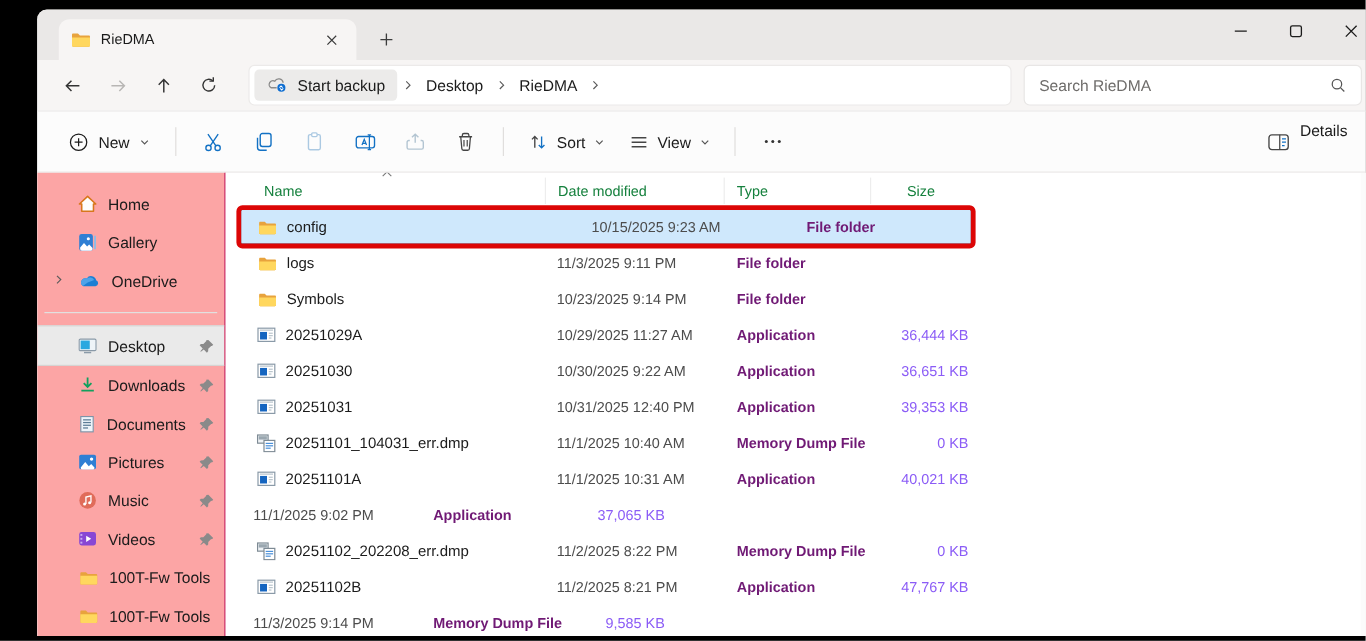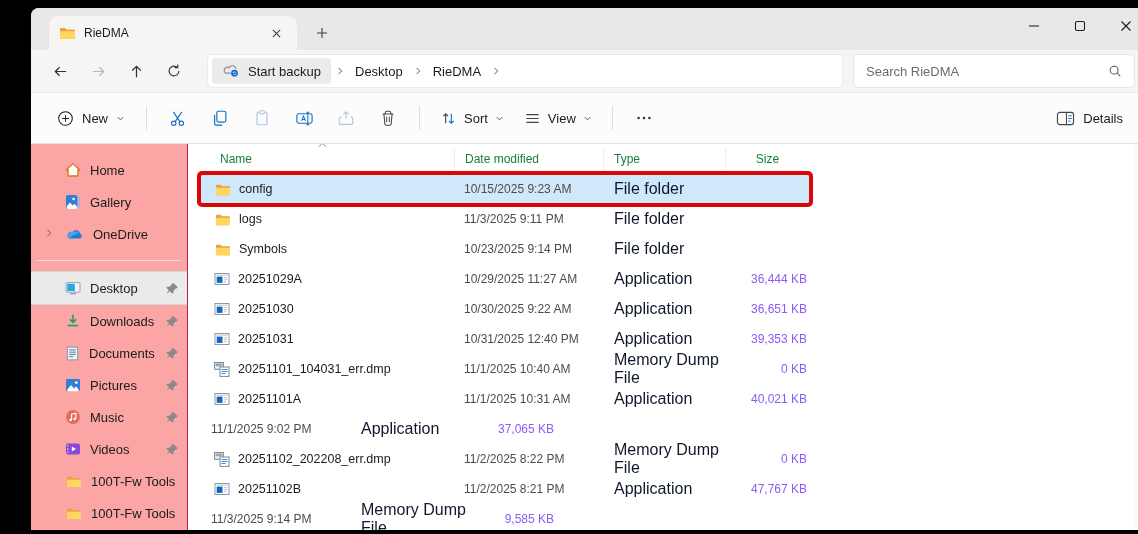--- a/index.html
+++ b/index.html
@@ -41,21 +41,21 @@
   .search-text{flex:1;font-size:13px;color:#6e6c6a;}
   
   .toolbar{
     height:50px;background:#fcfcfc;border-top:1px solid #eceae9;border-bottom:1px solid #e5e3e2;
     display:flex;align-items:center;padding:0 16px;flex:none;gap:2px;
   }
   .tb-new{display:flex;align-items:center;gap:8px;padding:0 10px;height:34px;border-radius:5px;font-size:13px;color:#1b1b1b;}
   .tb-btn{width:40px;height:34px;display:flex;align-items:center;justify-content:center;border-radius:5px;flex:none;}
   .tb-group{display:flex;align-items:center;gap:7px;padding:0 9px;height:34px;border-radius:5px;font-size:13px;color:#1b1b1b;flex:none;}
   .tb-sep{width:1px;height:24px;background:#e0dedd;margin:0 9px;flex:none;}
-  .tb-details{margin-left:auto;display:flex;align-items:center;gap:8px;padding:0 10px;height:34px;font-size:13px;color:#1b1b1b;}
+  .tb-details{margin-left:auto;display:flex;gap:8px;padding:0 10px;height:34px;font-size:13px;color:#1b1b1b;}
   
   .content{flex:1;display:flex;min-height:0;background:#fff;}
   .sidebar{width:156px;flex:none;border-right:1px solid #be185d;padding-top:10px;overflow:hidden;background:#fca5a5;}
   .side-item{height:32px;display:flex;align-items:center;padding:0 8px 0 34px;position:relative;font-size:13px;color:#1b1b1b;}
   .side-item .lbl{flex:1;white-space:nowrap;overflow:hidden;}
   .side-item.selected{background:#eaeaea;border-top:1px solid #d6d4d3;border-bottom:1px solid #d6d4d3;}
   .side-chevron{position:absolute;left:12px;top:9px;}
   .side-sep{height:1px;background:#e2e0df;margin:10px 6px;}
   .ic{display:inline-flex;align-items:center;justify-content:center;flex:none;}
   .side-item .ic.main{margin-right:9px;}
@@ -73,24 +73,24 @@
   .header-row .col-date,.header-row .col-type{border-left:1px solid #ededed;padding-left:10px;}
   .header-row .col-date{width:138px;}
   .header-row .col-type{width:111px;}
   .header-row .col-size{border-left:1px solid #ededed;width:83px;justify-content:center;display:flex;}
   .sort-caret{position:absolute;left:118px;top:-6px;color:#666;}
   .rows{margin:4px 0 0 12px;}
   .row{height:28px;display:flex;align-items:center;width:608px;border:1px solid transparent;border-radius:2px;}
   .row .col-name{display:flex;align-items:center;padding-left:13px;width:240px;gap:8px;font-size:12.5px;color:#1b1b1b;}
   .row .col-name .nm{white-space:nowrap;overflow:hidden;}
   .row .col-date{padding-left:10px;width:138px;font-size:12px;color:#4c4c4c;}
-  .row .col-type{padding-left:12px;width:110px;font-size:16px;color:#0f172a;}
+  .row .col-type{padding-left:12px;width:110px;font-size:12px;color:#701a75;font-weight:bold;}
   .row .col-size{width:83px;font-size:12px;color:#8b5cf6;}
   .row.selected{background:#cfe8fc;border:1px solid #47719a;}
-  .row.annotated{outline:4px solid #dc0606;outline-offset:-1px;position:relative;z-index:2;}
+  .row.annotated{outline:4px solid #dc0606;outline-offset:-1px;position:relative;z-index:2;gap:29px;}
   
   .vscroll{position:absolute;top:0;right:0;width:15px;bottom:0;background:#fbfbfb;}
   .vscroll .thumb{position:absolute;right:5px;width:3px;top:22px;bottom:4px;background:#8f8f8f;border-radius:2px;}
   svg{display:block;}
 </style>
 </head>
 <body>
 
 <div class="window">
 

